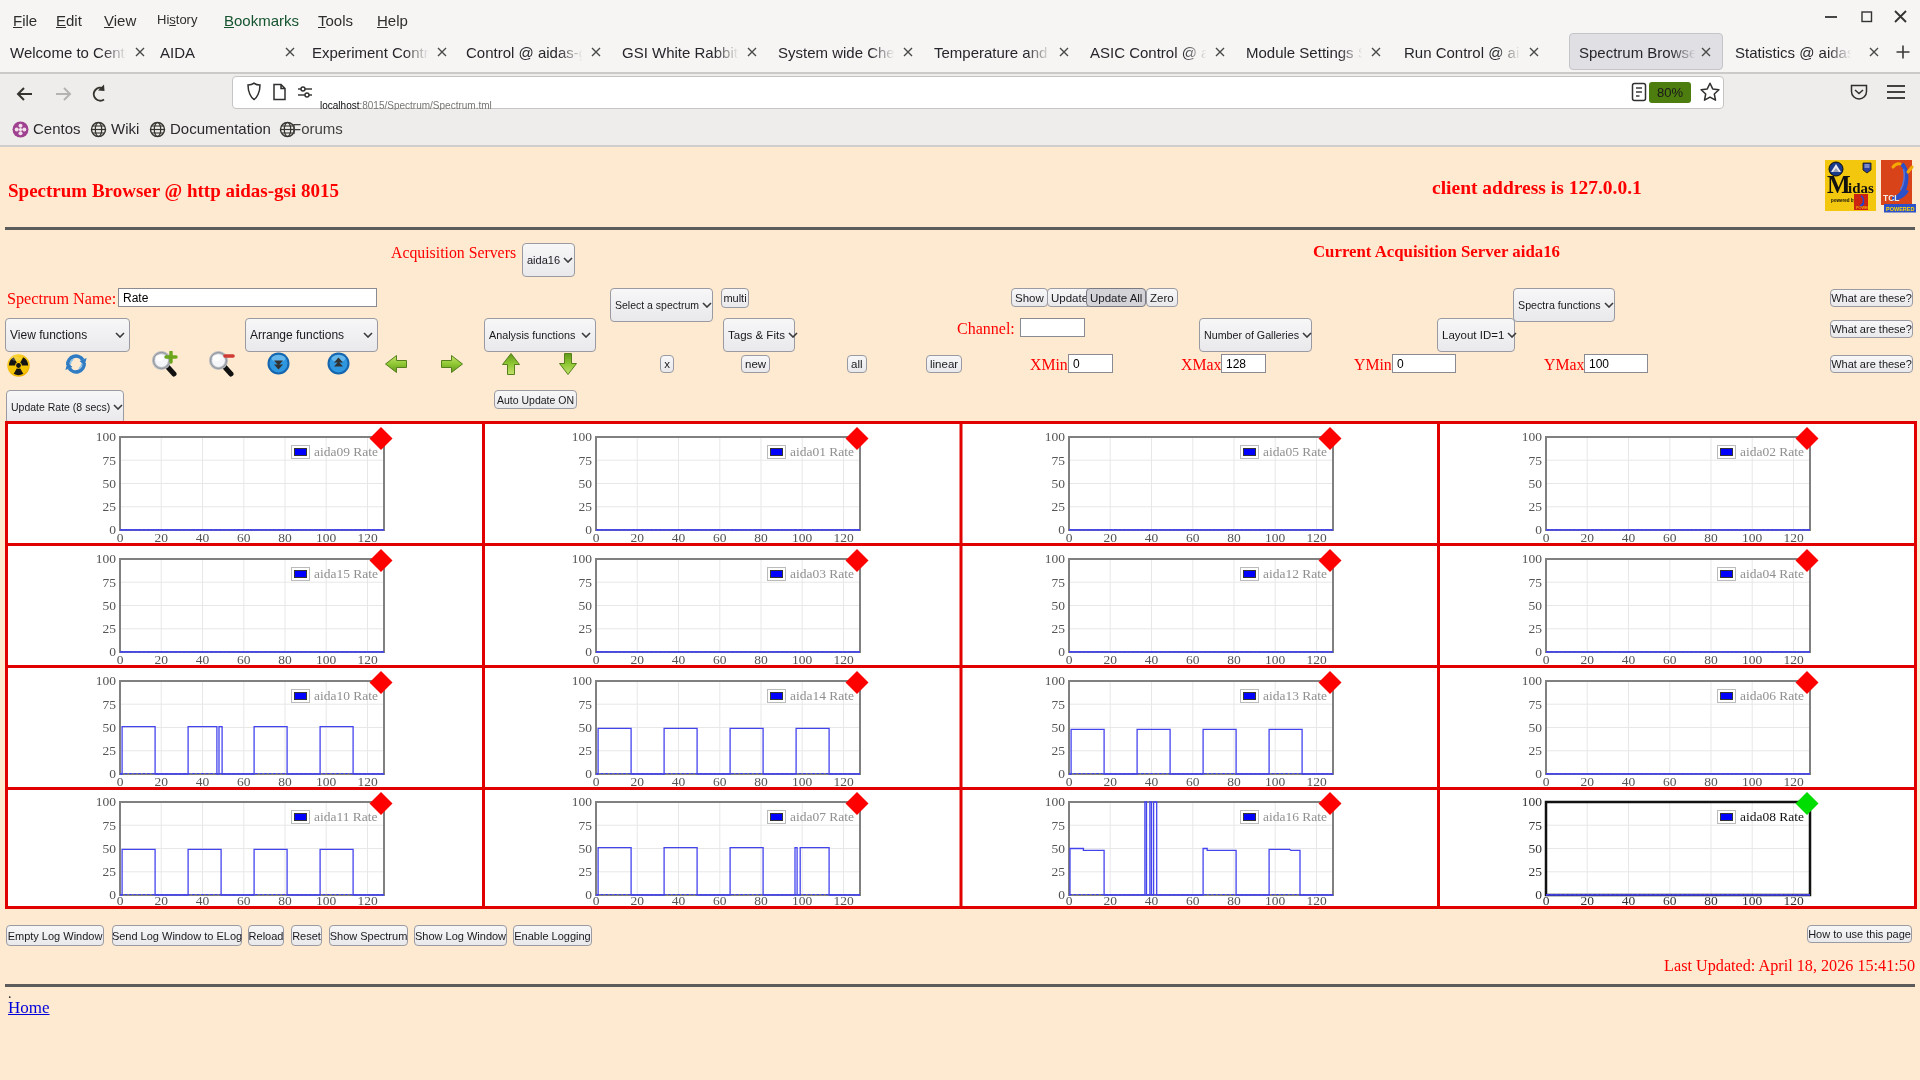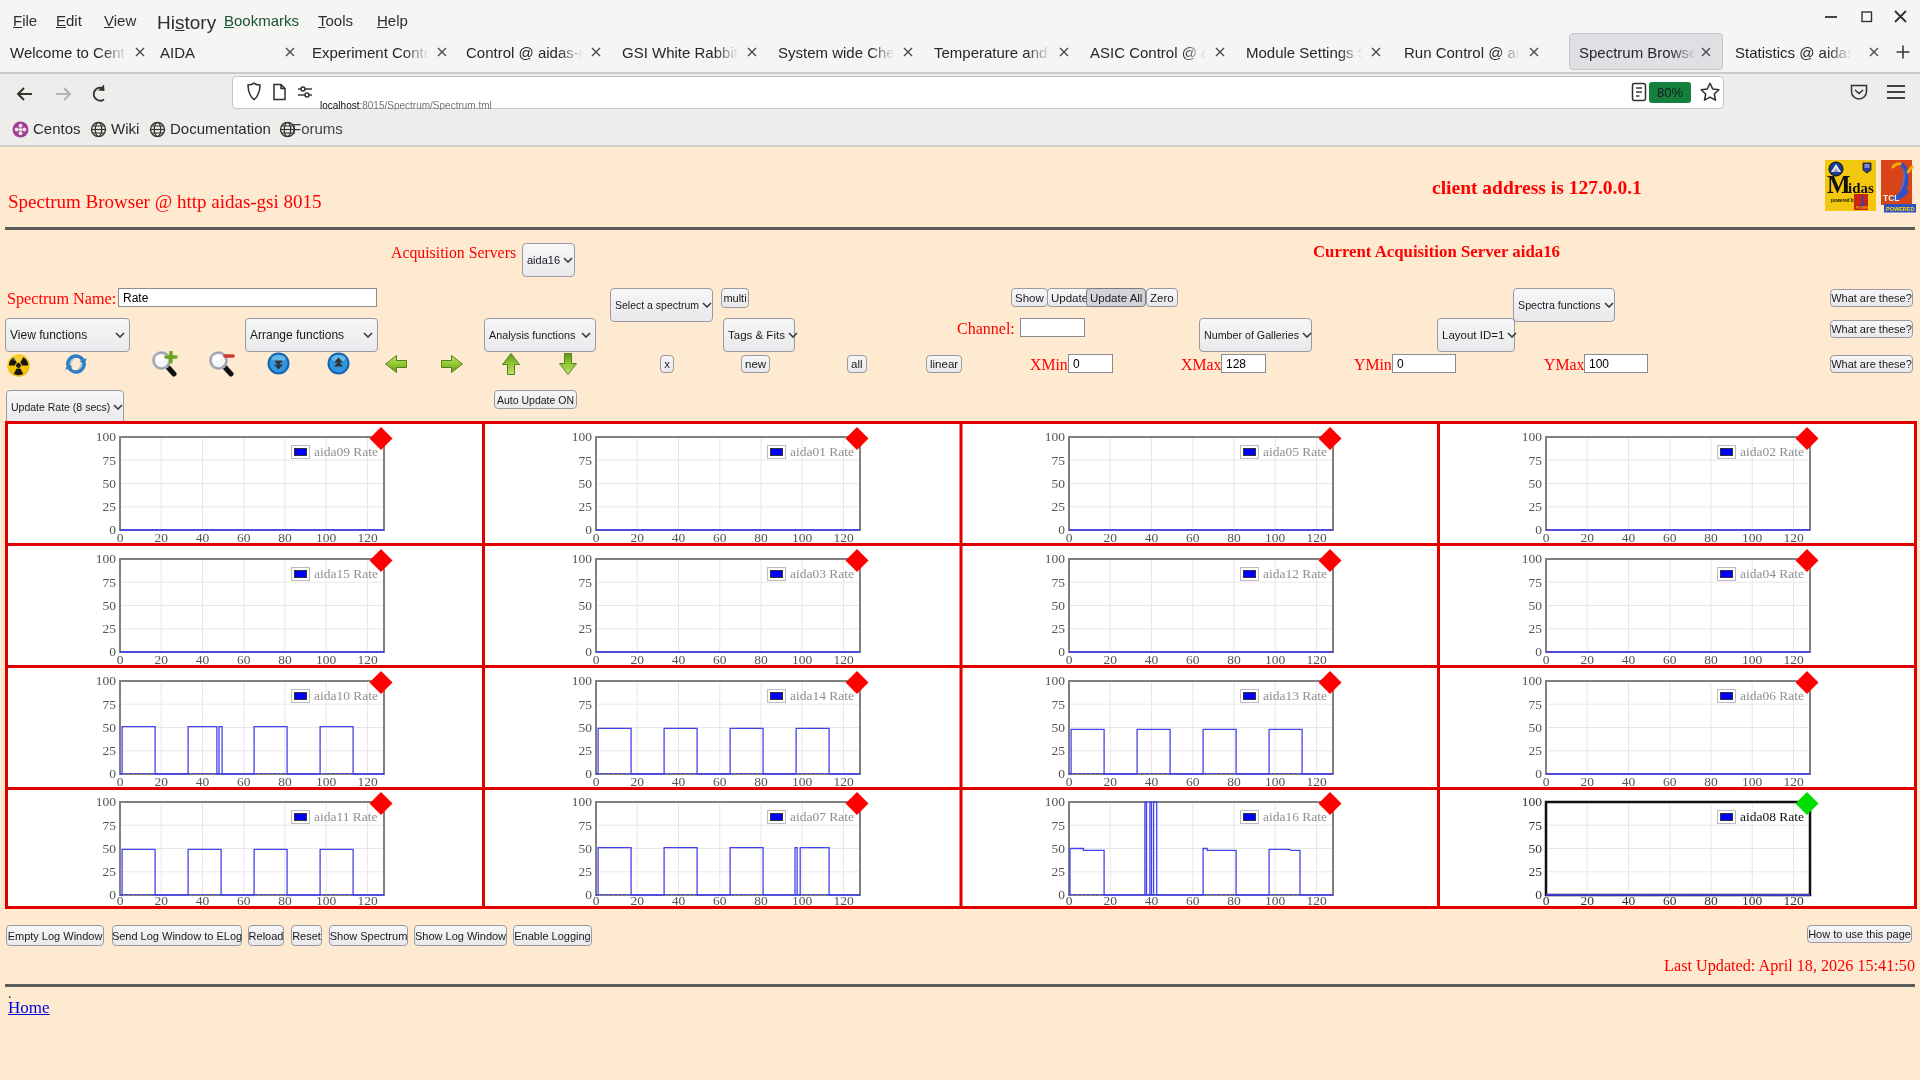--- a/index.html
+++ b/index.html
@@ -9,21 +9,21 @@
 .btn{justify-content:center;padding:0 3px}
 .btnp{position:absolute;background:#d4d4d8;border:1px solid #7a7a84;border-radius:4px;color:#19181d;display:flex;align-items:center;justify-content:center;padding:0 3px;white-space:nowrap}
 .inp{position:absolute;background:#fff;border:1px solid #8a8a92;color:#000;font-size:12px;display:flex;align-items:center;padding:0 4px;white-space:nowrap}
 .red{position:absolute;color:#ff0000;font-family:"Liberation Serif",serif;white-space:nowrap}
 </style></head><body>
 
 <div class="abs" style="left:0;top:0;width:1920px;height:74px;background:#f6f5f4"></div>
 <div class="abs" style="left:13px;top:12px;font-size:15px;color:#2e2e2c"><span></span><span style="text-decoration:underline">F</span><span>ile</span></div>
 <div class="abs" style="left:56px;top:12px;font-size:15px;color:#2e2e2c"><span></span><span style="text-decoration:underline">E</span><span>dit</span></div>
 <div class="abs" style="left:104px;top:12px;font-size:15px;color:#2e2e2c"><span></span><span style="text-decoration:underline">V</span><span>iew</span></div>
-<div class="abs" style="left:157px;top:12px;font-size:19px;color:#2e2e2c"><span>Hi</span><span style="text-decoration:underline">s</span><span>tory</span></div>
+<div class="abs" style="left:157px;top:12px;font-size:13px;color:#2e2e2c"><span>Hi</span><span style="text-decoration:underline">s</span><span>tory</span></div>
 <div class="abs" style="left:224px;top:12px;font-size:15px;color:#14532d"><span></span><span style="text-decoration:underline">B</span><span>ookmarks</span></div>
 <div class="abs" style="left:318px;top:12px;font-size:15px;color:#2e2e2c"><span></span><span style="text-decoration:underline">T</span><span>ools</span></div>
 <div class="abs" style="left:377px;top:12px;font-size:15px;color:#2e2e2c"><span></span><span style="text-decoration:underline">H</span><span>elp</span></div>
 <svg class="abs" style="left:1815px;top:6px" width="100" height="22" viewBox="0 0 100 22">
 <line x1="10" y1="11" x2="22" y2="11" stroke="#333" stroke-width="1.8"></line>
 <rect x="47" y="6" width="9.5" height="9.5" fill="none" stroke="#333" stroke-width="1.4"></rect>
 <path d="M80 5 L91 16 M91 5 L80 16" stroke="#333" stroke-width="1.8"></path>
 </svg>
 <div class="abs" style="left:1569px;top:33px;width:154px;height:37px;background:#e0dfe3;border:1px solid #c5c4c9;border-radius:4px"></div>
 <div class="abs" style="left:10px;top:44px;width:119px;height:19px;overflow:hidden;white-space:nowrap;font-size:15px;color:#27262b;-webkit-mask-image:linear-gradient(90deg,#000 78%,transparent 98%);mask-image:linear-gradient(90deg,#000 78%,transparent 98%)">Welcome to CentO</div>
@@ -96,21 +96,21 @@
 <line x1="58" y1="13" x2="65" y2="13" stroke="#2f2f2d" stroke-width="1.4"></line>
 <line x1="69" y1="13" x2="72" y2="13" stroke="#2f2f2d" stroke-width="1.4"></line>
 </svg>
 <div class="abs" style="left:320px;top:100px;font-size:10px;color:#0c0c0d">localhost<span style="color:#777673">:8015/Spectrum/Spectrum.tml</span></div>
 <svg class="abs" style="left:1630px;top:82px" width="18" height="20" viewBox="0 0 18 20">
 <rect x="2.5" y="1.5" width="13" height="17" rx="2" fill="none" stroke="#2f2f2d" stroke-width="1.5"></rect>
 <line x1="6" y1="6" x2="12" y2="6" stroke="#2f2f2d" stroke-width="1.4"></line>
 <line x1="6" y1="10" x2="12" y2="10" stroke="#2f2f2d" stroke-width="1.4"></line>
 <line x1="6" y1="14" x2="9.5" y2="14" stroke="#2f2f2d" stroke-width="1.4"></line>
 </svg>
-<div class="abs" style="left:1649px;top:82px;width:42px;height:21px;background:#15803d;border-radius:3px;font-size:13px;color:#19181a;display:flex;align-items:center;justify-content:center">80%</div>
+<div class="abs" style="left:1649px;top:82px;width:42px;height:21px;background:#4d7c0f;border-radius:3px;font-size:13px;color:#19181a;display:flex;align-items:center;justify-content:center">80%</div>
 <svg class="abs" style="left:1699px;top:81px" width="22" height="22" viewBox="0 0 22 22">
 <path d="M11 2.2 L13.7 7.9 L19.9 8.7 L15.3 13 L16.5 19.2 L11 16.1 L5.5 19.2 L6.7 13 L2.1 8.7 L8.3 7.9 Z" fill="none" stroke="#2f2f2d" stroke-width="1.5" stroke-linejoin="round"></path>
 </svg>
 <svg class="abs" style="left:1848px;top:81px" width="22" height="22" viewBox="0 0 22 22">
 <path d="M3.5 4.5 h15 v6 a7.5 7.5 0 0 1 -15 0 Z" fill="none" stroke="#2f2f2d" stroke-width="1.5"></path>
 <path d="M7 9 l4 3.6 L15 9" fill="none" stroke="#2f2f2d" stroke-width="1.5"></path>
 </svg>
 <svg class="abs" style="left:1886px;top:84px" width="20" height="16" viewBox="0 0 20 16">
 <line x1="1" y1="2" x2="19" y2="2" stroke="#2f2f2d" stroke-width="1.8"></line>
 <line x1="1" y1="8" x2="19" y2="8" stroke="#2f2f2d" stroke-width="1.8"></line>
@@ -144,21 +144,21 @@
   </svg>
 <div class="abs" style="left:170px;top:120px;font-size:15px;color:#2b2a2e">Documentation</div>
 <svg class="abs" style="left:279px;top:121px" width="17" height="17" viewBox="0 0 17 17">
     <circle cx="8.5" cy="8.5" r="7" fill="none" stroke="#35342f" stroke-width="1.4"></circle>
     <ellipse cx="8.5" cy="8.5" rx="3.2" ry="7" fill="none" stroke="#35342f" stroke-width="1.2"></ellipse>
     <line x1="1.5" y1="8.5" x2="15.5" y2="8.5" stroke="#35342f" stroke-width="1.2"></line>
     <line x1="2.5" y1="5" x2="14.5" y2="5" stroke="#35342f" stroke-width="1.1"></line>
     <line x1="2.5" y1="12" x2="14.5" y2="12" stroke="#35342f" stroke-width="1.1"></line>
   </svg>
 <div class="abs" style="left:292px;top:120px;font-size:15px;color:#404040">Forums</div>
-<div class="red" style="left:8px;top:191px;font-weight:normal;font-size:19px">Spectrum Browser @ http aidas-gsi 8015</div>
+<div class="red" style="left:8px;top:180px;font-weight:bold;font-size:19px">Spectrum Browser @ http aidas-gsi 8015</div>
 <div class="red" style="left:1432px;top:177px;font-weight:bold;font-size:19.5px">client address is 127.0.0.1</div>
 <svg class="abs" style="left:1825px;top:160px" width="51" height="51" viewBox="0 0 51 51">
 <rect width="51" height="51" fill="#f2c70e"></rect>
 <circle cx="11" cy="9" r="7" fill="#1a3a8c" stroke="#0b0b0b" stroke-width="1"></circle>
 <path d="M11 4 L16 12 L6 12 Z" fill="#e8e8ee"></path>
     <path d="M8 12 l3 -4 3 4 Z" fill="#9aa0b8"></path>
 <path d="M38 3 h8 v7 l-4 3 -4 -3 Z" fill="#2a3f9e" stroke="#111" stroke-width="0.8"></path>
 <path d="M39.5 5 h5 M39.5 7 h5" stroke="#cfd4ea" stroke-width="1.2"></path>
 <text x="2" y="33" font-family="Liberation Serif,serif" font-weight="bold" font-size="25" fill="#111">M</text>
 <text x="23" y="33" font-family="Liberation Serif,serif" font-weight="bold" font-size="15" fill="#111">idas</text>

